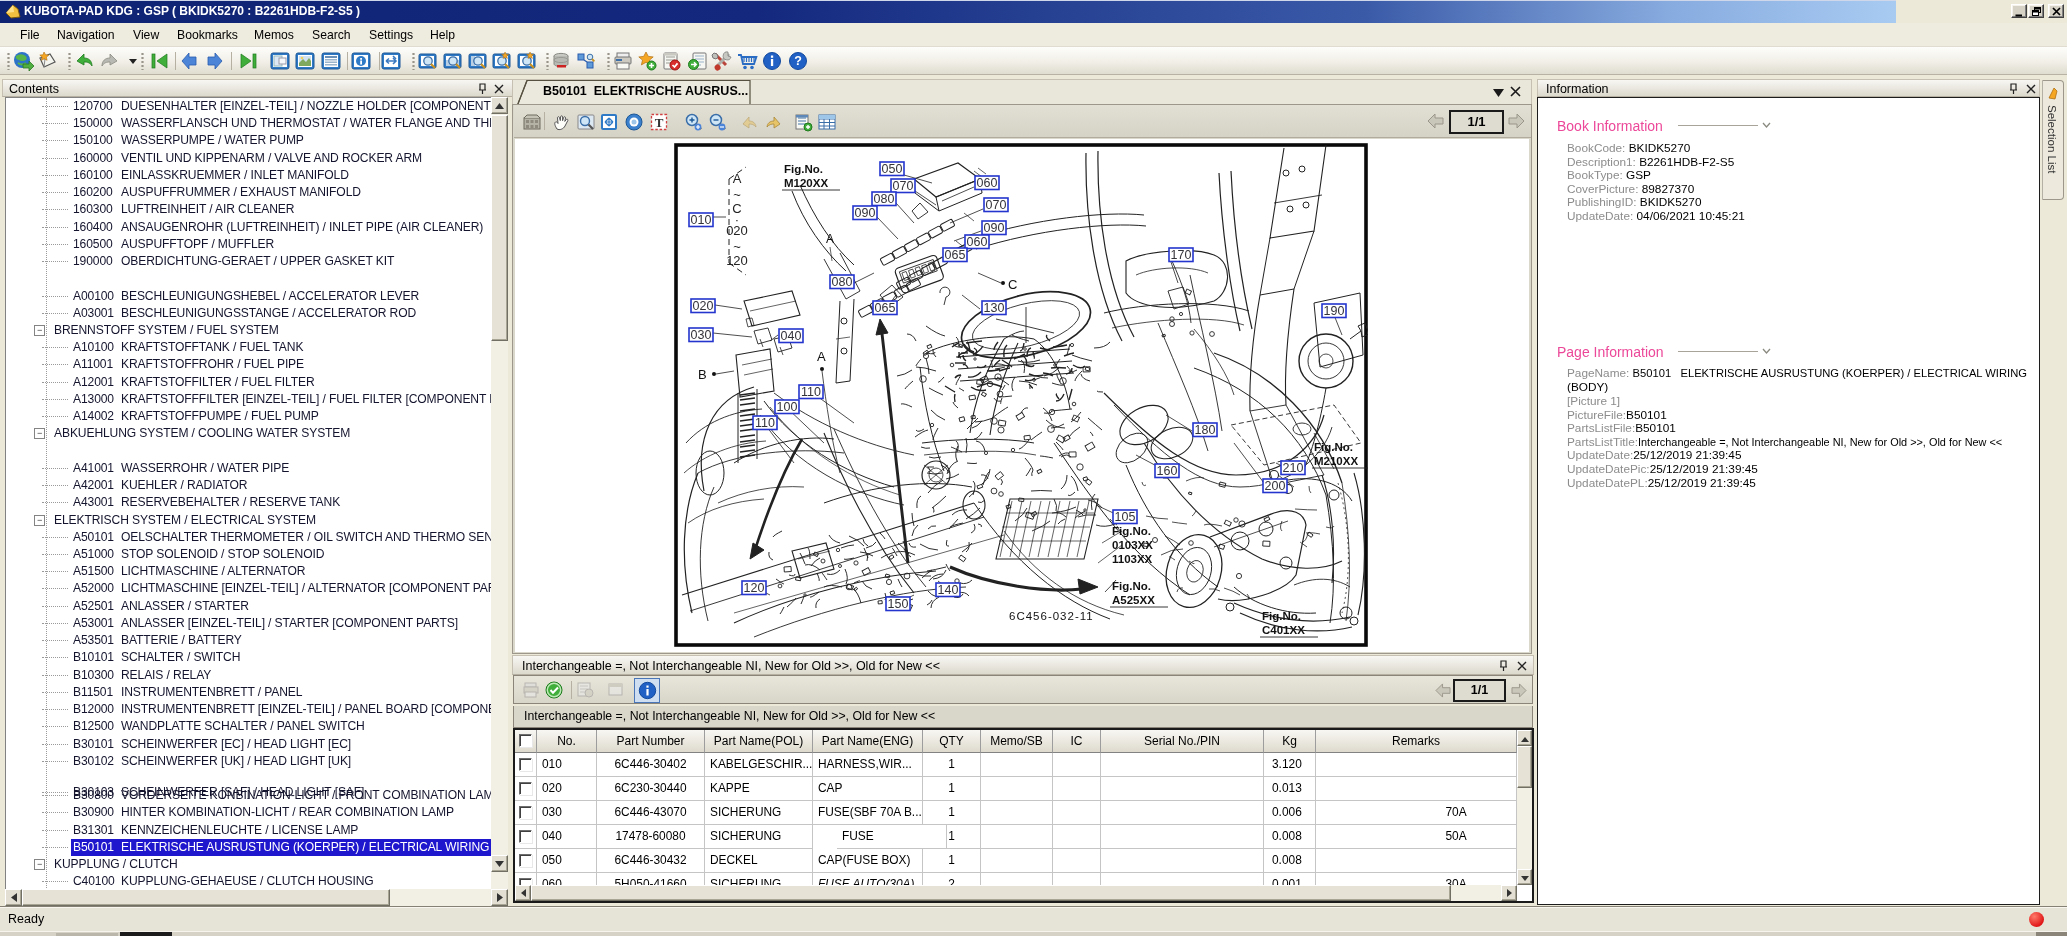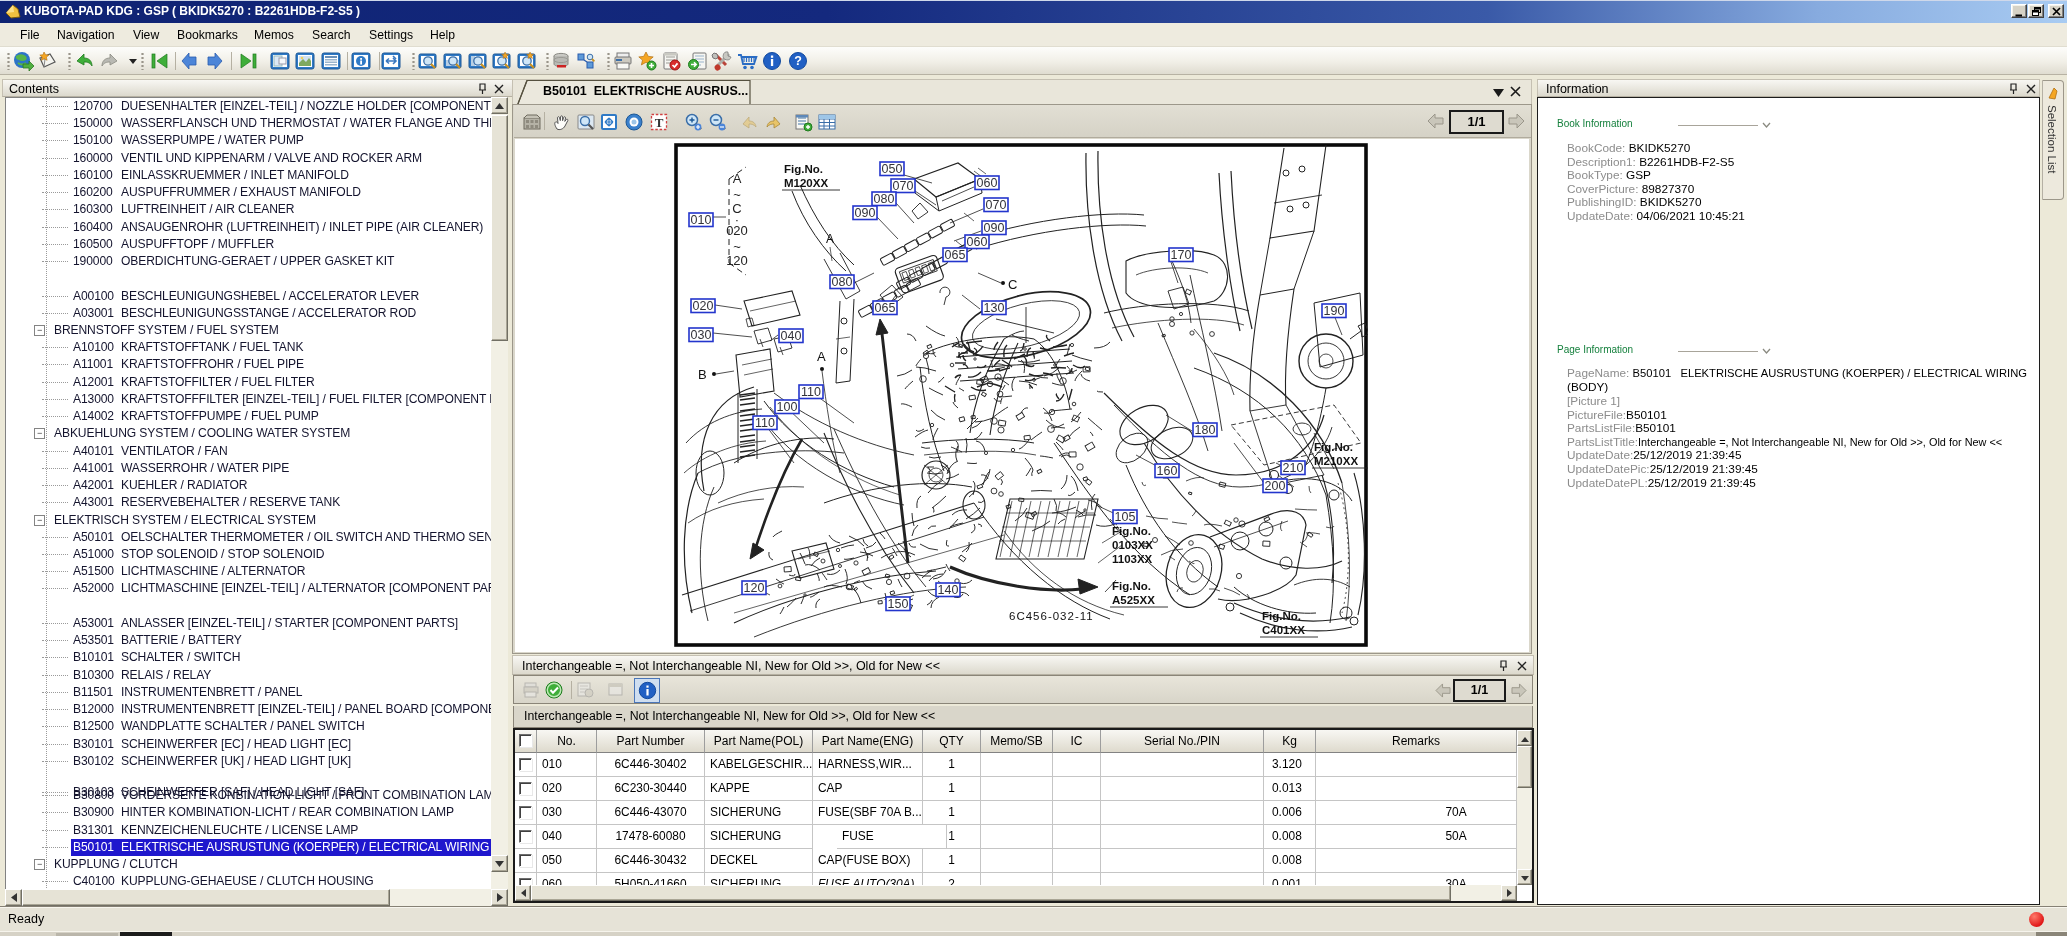--- a/index.html
+++ b/index.html
@@ -1,18 +1,18 @@
 <!DOCTYPE html>
 <html><head><meta charset="utf-8"><style>
 *{margin:0;padding:0;box-sizing:border-box}
 html,body{width:2067px;height:936px;overflow:hidden}
 body{font-family:"Liberation Sans",sans-serif;background:#ece9d8;position:relative;font-size:12px;color:#000}
 .abs{position:absolute}
 
-#title{left:0;top:0;width:2067px;height:23px;background:linear-gradient(90deg,#0f2373 0%,#14297e 40%,#3a5aa8 72%,#87abdf 88%,#a8cbf2 100%);border-top:1px solid #cfd8ea}
+#title{left:0;top:0;width:1896px;height:23px;background:linear-gradient(90deg,#0f2373 0%,#14297e 40%,#3a5aa8 72%,#87abdf 88%,#a8cbf2 100%);border-top:1px solid #cfd8ea}
 #title .txt{position:absolute;left:24px;top:3px;color:#fff;font-weight:bold;font-size:12px}
 .winbtn{position:absolute;top:3px;width:16px;height:14px;background:#d6d2c6;border:1px solid #fff;border-right-color:#404040;border-bottom-color:#404040;box-shadow:inset -1px -1px 0 #808080,inset 1px 1px 0 #f4f2ea;font-size:10px;line-height:11px;text-align:center;font-weight:bold;color:#000}
 
 #menu{left:0;top:23px;width:2067px;height:24px;background:#eeebdf;border-bottom:1px solid #e0ddd0}
 #menu span{position:absolute;top:5px;font-size:12.2px}
 
 #tbar{left:0;top:47px;width:2067px;height:28px;background:linear-gradient(#fdfdfb,#f1efe7 55%,#dfdcd0);border-bottom:1px solid #b7b2a3}
 .grip{position:absolute;top:5px;width:3px;height:18px;background-image:radial-gradient(circle at 1.5px 2px,#9a958a 1px,transparent 1.3px);background-size:3px 4px}
 .tsep{position:absolute;top:5px;width:1px;height:18px;background:#b5b0a2}
 .ticon{position:absolute;top:3px;width:22px;height:22px}
@@ -39,21 +39,21 @@
 #cimg{position:absolute;left:2px;top:34px;width:1014px;height:513px;background:#fff}
 #dock{left:512px;top:655px;width:1022px;height:250px}
 .th{position:absolute;border-right:1px solid #9d9d9d;border-bottom:1px solid #828282;background:linear-gradient(#f8f7f3,#dedacd);height:23px;line-height:22px;text-align:center;overflow:hidden}
 .td{position:absolute;border-right:1px solid #c5c5c5;border-bottom:1px solid #c5c5c5;height:24px;line-height:23px;overflow:hidden;font-size:11.9px;white-space:nowrap}
 .cb{position:absolute;left:4px;top:5px;width:13px;height:13px;background:#fff;border:1px solid #6e6e6e;border-bottom-color:#fff;border-right-color:#fff;box-shadow:inset 1px 1px 0 #404040, 1px 1px 0 #e8e8e8}
 
 #rpanel{left:1537px;top:79px;width:503px;height:826px}
 #rcontent{position:absolute;left:0;top:18px;width:503px;height:808px;background:#fff;border:1px solid #1c1c1c;font-size:11.8px;overflow:hidden}
 .ilabel{color:#8c8c8c}
 .ival{font-weight:normal}
-.ihead{color:#15803d;font-size:10px}
+.ihead{color:#ec4899;font-size:14px}
 #seltab{left:2042px;top:80px;width:22px;height:120px;background:#ede9dd;border:1px solid #9c978a;border-left:1px solid #b5b0a4;border-radius:0 4px 4px 0}
 #status{left:0;top:906px;width:2067px;height:25px;background:#e6e3d7;border-top:1px solid #868175;box-shadow:inset 0 1px 0 #f8f6ee}
 </style></head><body>
 <div id="title" class="abs">
     <svg class="abs" style="left:5px;top:3px" width="16" height="16" viewBox="0 0 16 16">
       <path d="M1 9 L8 1 L13 5 L15 13 L6 14 Z" fill="#f0c040" stroke="#7a5a10" stroke-width="1"></path>
       <path d="M1 9 L8 1 L9 8 Z" fill="#fce08a"></path>
     </svg>
     <span class="txt">KUBOTA-PAD KDG : GSP ( BKIDK5270 : B2261HDB-F2-S5 )</span>
     <div class="winbtn" style="left:2011px"><svg width="9" height="9" viewBox="0 0 9 9" style="margin-top:3px">
@@ -350,25 +350,20 @@
       </div>
       <div class="trow" style="top:310.14px">
         <span class="doth"></span>
         <span class="tcode">A14002</span>
         <span class="tdesc">KRAFTSTOFFPUMPE / FUEL PUMP</span>
       </div>
       <div class="trow" style="top:327.37px">
         <span class="minus">−</span>
         <span class="tcat">ABKUEHLUNG SYSTEM / COOLING WATER SYSTEM</span>
       </div>
-      <div class="trow" style="top:344.6px">
-        <span class="doth"></span>
-        <span class="tcode">A40101</span>
-        <span class="tdesc">VENTILATOR / FAN</span>
-      </div>
       <div class="trow" style="top:361.83000000000004px">
         <span class="doth"></span>
         <span class="tcode">A41001</span>
         <span class="tdesc">WASSERROHR / WATER PIPE</span>
       </div>
       <div class="trow" style="top:379.06000000000006px">
         <span class="doth"></span>
         <span class="tcode">A42001</span>
         <span class="tdesc">KUEHLER / RADIATOR</span>
       </div>
@@ -393,20 +388,25 @@
       </div>
       <div class="trow" style="top:465.21000000000015px">
         <span class="doth"></span>
         <span class="tcode">A51500</span>
         <span class="tdesc">LICHTMASCHINE / ALTERNATOR</span>
       </div>
       <div class="trow" style="top:482.44000000000017px">
         <span class="doth"></span>
         <span class="tcode">A52000</span>
         <span class="tdesc">LICHTMASCHINE [EINZEL-TEIL] / ALTERNATOR [COMPONENT PAF</span>
+      </div>
+      <div class="trow" style="top:499.6700000000002px">
+        <span class="doth"></span>
+        <span class="tcode">A52501</span>
+        <span class="tdesc">ANLASSER / STARTER</span>
       </div>
       <div class="trow" style="top:516.9000000000002px">
         <span class="doth"></span>
         <span class="tcode">A53001</span>
         <span class="tdesc">ANLASSER [EINZEL-TEIL] / STARTER [COMPONENT PARTS]</span>
       </div>
       <div class="trow" style="top:534.1300000000002px">
         <span class="doth"></span>
         <span class="tcode">A53501</span>
         <span class="tdesc">BATTERIE / BATTERY</span>

